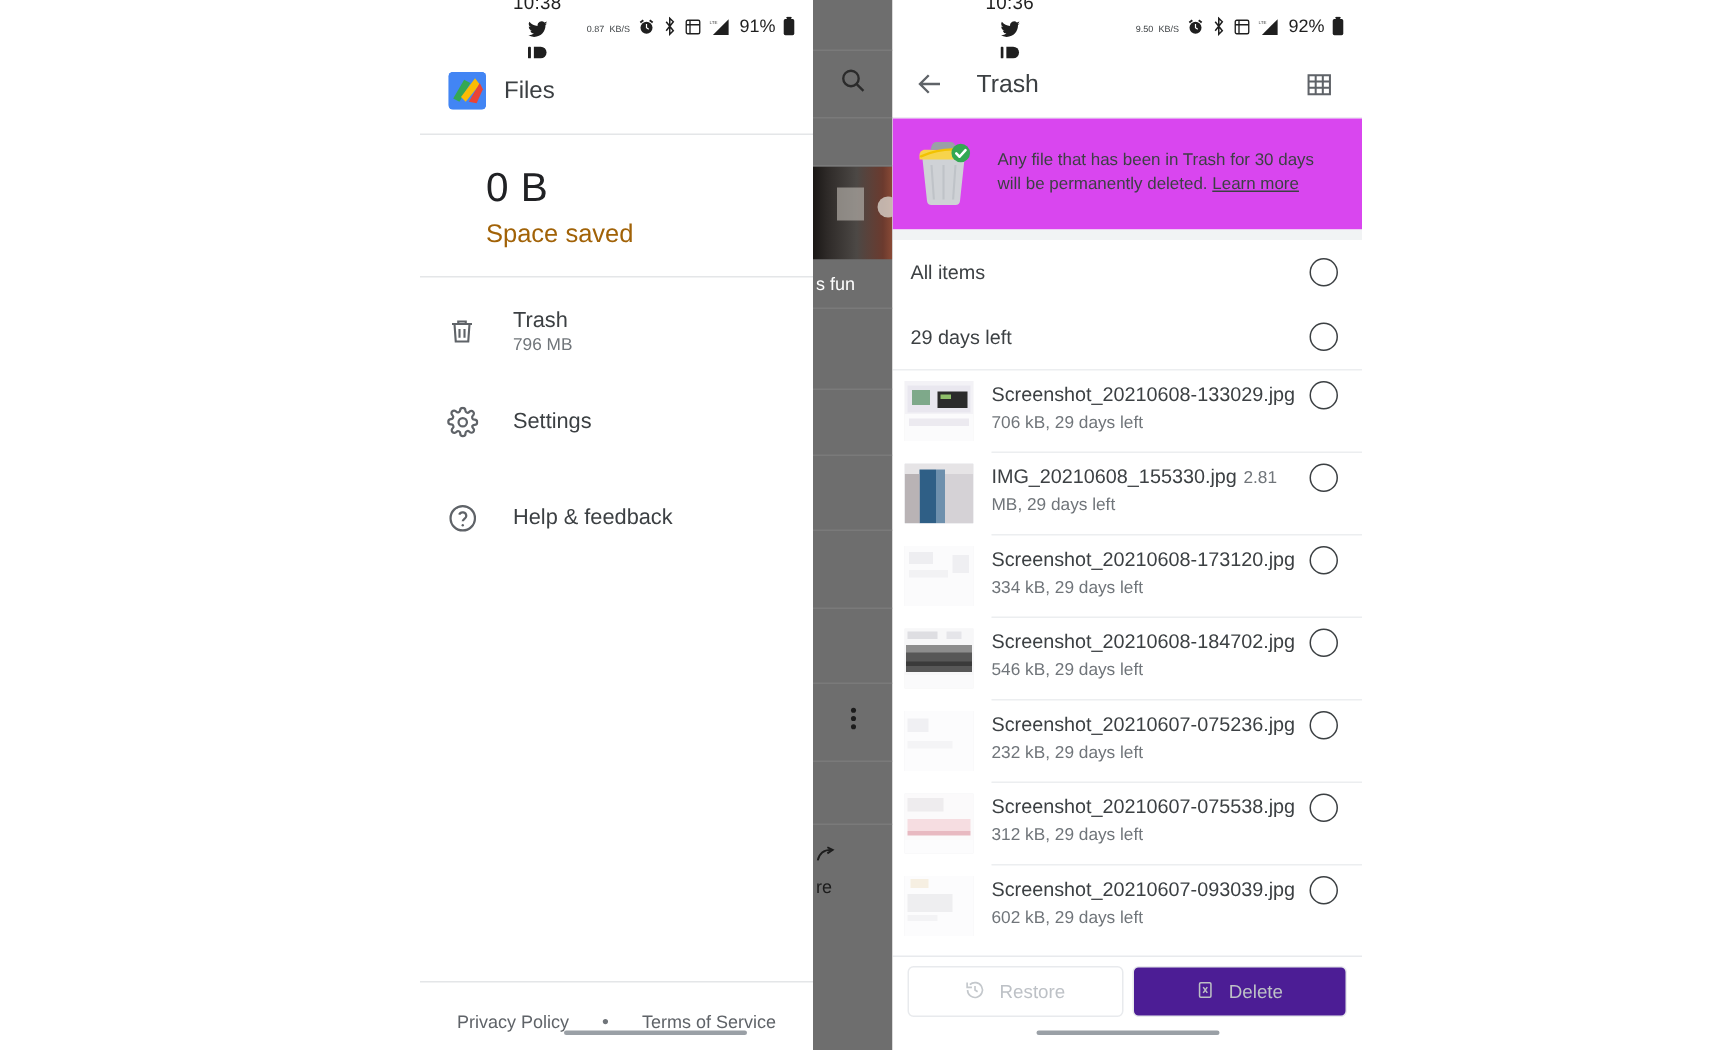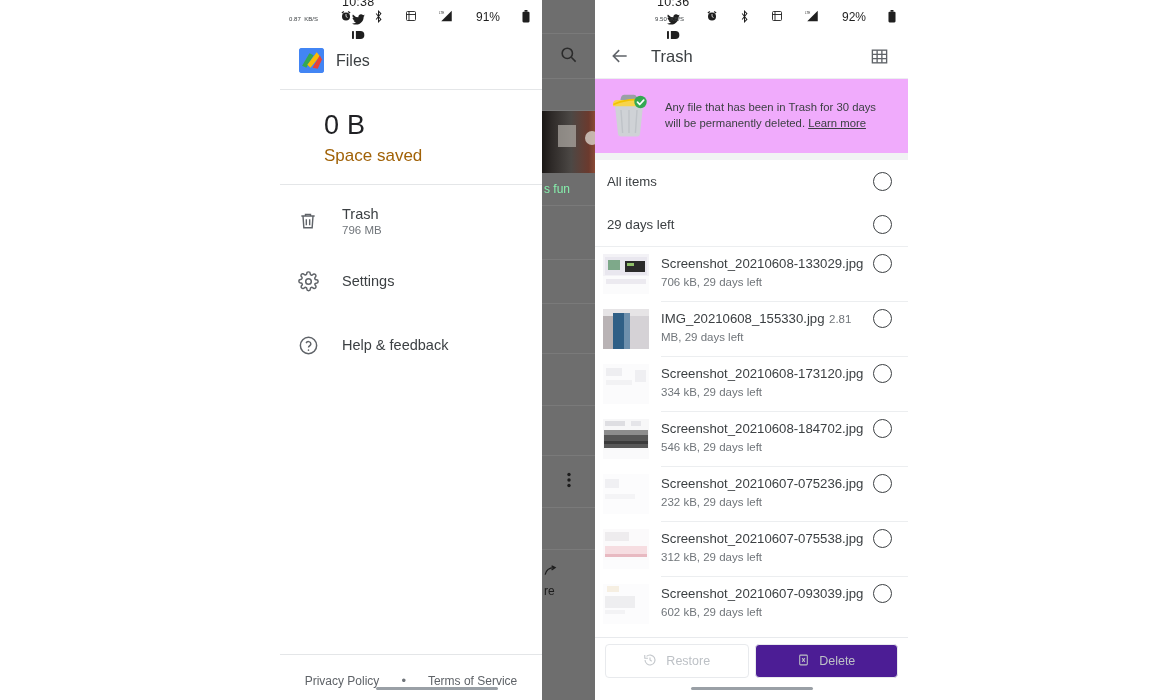--- a/index.html
+++ b/index.html
@@ -15,21 +15,21 @@
   .phone { position: absolute; top: 0; height: 700px; background: #ffffff; overflow: hidden; }
   #phone-left  { left: 280px; width: 315px; }
   #phone-right { left: 595px; width: 313px; }
 
   
   .statusbar {
     height: 34px; display: flex; align-items: center;
     font-size: 12.5px; color: #202124; position: relative;
   }
   .sb-left { position: absolute; display: flex; align-items: center; gap: 5px; flex-direction: column; }
-  .sb-right { position: absolute; display: flex; align-items: flex-start; gap: 22px; }
+  .sb-right { position: absolute; display: flex; align-items: flex-end; gap: 5px; }
   .sb-time { font-size: 12.5px; color: #1f1f1f; letter-spacing: .2px; }
   .sb-ico { display: inline-flex; align-items: center; justify-content: center; color: #1f1f1f; }
   .sb-batt-txt { font-size: 12px; color: #1f1f1f; }
   .sb-tiny { font-size: 6px; line-height: 6px; text-align: center; color:#3c4043; font-family:"Liberation Sans",sans-serif;}
 
   
   #phone-left .drawer { position: absolute; left: 0; top: 0; width: 262px; height: 700px; background: #fff; z-index: 3; }
   .scrim { position: absolute; left: 262px; top: 0; width: 53px; height: 700px; background: #6e6e6e; z-index: 2; overflow: hidden; }
   .scrim-row { border-bottom: 1px solid #7a7a7a; }
 
@@ -52,21 +52,21 @@
   .footer-links { display: flex; align-items: center; justify-content: center; gap: 22px; padding: 18px 0 12px; font-size: 12px; color: #5f6368; }
   .footer-dot { font-size: 13px; color: #70757a; }
 
   .home-ind { position:absolute; bottom: 10px; height: 3px; border-radius: 2px; background: #9aa0a6; }
 
   
   .appbar { height: 44px; display: flex; align-items: center; padding: 0 14px 0 10px; gap: 16px; }
   .appbar-title { font-size: 16.5px; color: #3c4043; flex: 1; }
   .icon-btn { width: 30px; height: 30px; display: flex; align-items: center; justify-content: center; color: #5f6368; cursor: pointer; }
 
-  .banner { display: flex; align-items: center; gap: 14px; padding: 12px 14px 14px 12px; background:#f0abfc; }
+  .banner { display: flex; align-items: center; gap: 14px; padding: 12px 14px 14px 12px; background:#d946ef; }
   .banner-art { width: 44px; height: 48px; flex: none; position: relative; }
   .banner-txt { font-size: 11.3px; line-height: 1.45; color: #3c4043; }
   .banner-link { color: #3c4043; text-decoration: underline; cursor: pointer; }
   .thick-sep { height: 7px; background: #f1f3f4; }
 
   .list-row { display: flex; align-items: center; padding: 0 16px 0 12px; min-height: 49px; cursor: pointer; }
   .list-row.section { min-height: 43px; }
   .row-label { flex: 1; font-size: 13.2px; color: #3c4043; }
   .radio { width: 19px; height: 19px; border-radius: 50%; border: 1.6px solid #3c4043; flex: none; cursor: pointer; }
 
@@ -100,21 +100,21 @@
           </svg>
         </span>
       </div>
       <div class="scrim-row" style="height:32px"></div>
       <div style="height:62px;position:relative;overflow:hidden">
         <div style="position:absolute;inset:0;background:linear-gradient(90deg,#1a1715 0%,#2e2a28 18%,#4c4845 55%,#6b3a2e 88%,#8a4a36 100%);"></div>
         <div style="position:absolute;left:16px;top:14px;width:18px;height:22px;background:#b9b4ae;opacity:.65"></div>
         <div style="position:absolute;right:-4px;top:20px;width:14px;height:14px;border-radius:50%;background:#d8d2ca;opacity:.8"></div>
       </div>
       <div class="scrim-row" style="height:33px;display:flex;align-items:center;padding-left:2px;">
-        <span style="font-size:12px;color:#86efac;">s fun</span>
+        <span style="font-size:12px;color:#ffffff;">s fun</span>
       </div>
       <div class="scrim-row" style="height:54px"></div>
       <div class="scrim-row" style="height:44px"></div>
       <div class="scrim-row" style="height:50px"></div>
       <div class="scrim-row" style="height:52px"></div>
       <div class="scrim-row" style="height:50px"></div>
       <div class="scrim-row" style="height:52px;display:flex;align-items:center;justify-content:center;">
         <span>
           <svg width="4" height="16" viewBox="0 0 4 16" fill="#1c1c1c">
             <circle cx="2" cy="2.5" r="1.7"></circle>

